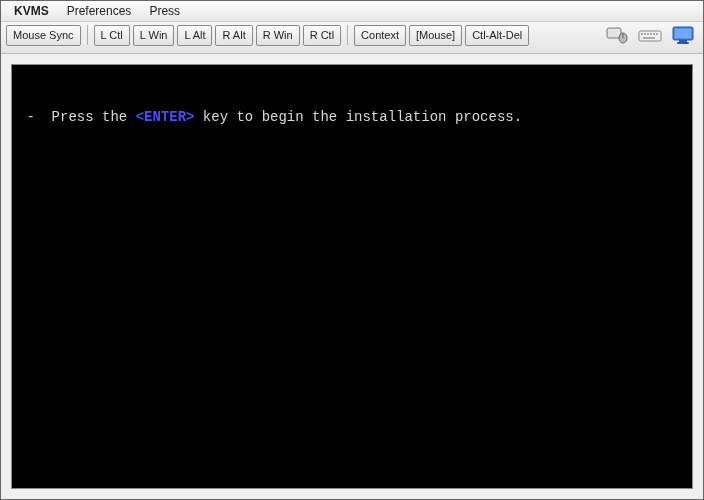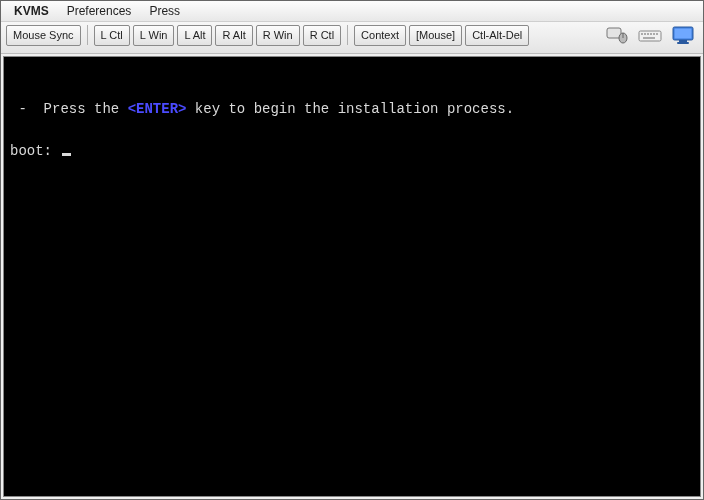--- a/index.html
+++ b/index.html
@@ -73,21 +73,21 @@
     }
     .console {
       flex: 1;
       background: #000;
       color: #d9d9d9;
       font-family: "Courier New", monospace;
       font-size: 14px;
       padding: 0px 6px 6px;
       line-height: 1.5;
       overflow: hidden;
-      margin: 2px;
+      margin: 10px;
       border: 1px solid #888;
     }
     .console .row { white-space: pre; }
     .enter-key { color: #4b4bff; font-weight: bold; }
     .cursor {
       display: inline-block;
       width: 9px;
       height: 3px;
       background: #d9d9d9;
       vertical-align: -1px;
@@ -148,16 +148,15 @@
         <rect x="6" y="17" width="12" height="2" rx="1" fill="#2a5aa0"></rect>
       </svg>
     </div>
   </div>
 
   <div class="console">
     <div class="row">&nbsp;</div>
     <div class="row">&nbsp;</div>
     <div class="row"><span> -  </span><span>Press the </span><span class="enter-key">&lt;ENTER&gt;</span><span> key to begin the installation process.</span></div>
     <div class="row">&nbsp;</div>
-    <div class="row"><span>boot: </span><span class="cursor"></span></div>
   </div>
 
 </div>
 
 </body></html>

